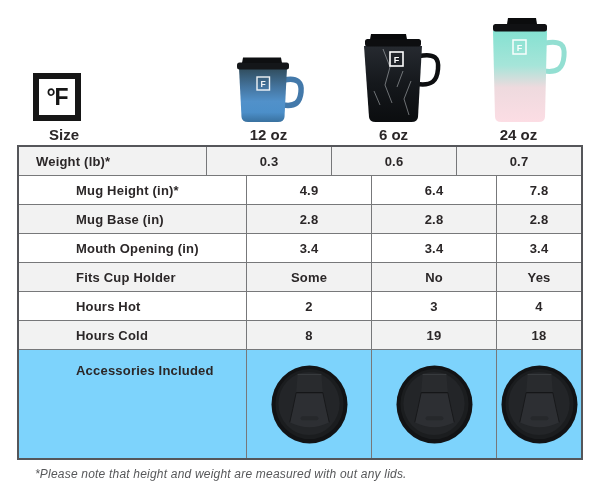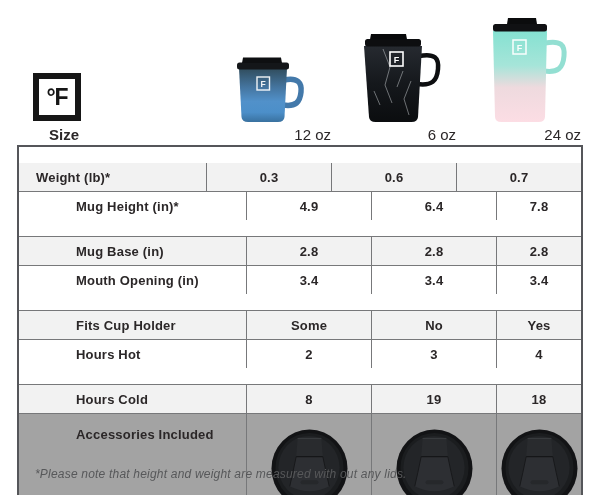--- a/index.html
+++ b/index.html
@@ -8,37 +8,37 @@
   .canvas { position:relative; width:600px; height:495px; background:#fff; }
 
   
   .brand-logo { position:absolute; left:33px; top:73px; width:48px; height:48px;
     border:6px solid #161616; box-sizing:border-box; background:#fff;
     display:flex; align-items:center; justify-content:center;
     font-weight:bold; font-size:23px; color:#161616; letter-spacing:-1px; }
 
   
   .size-label { position:absolute; left:33px; top:126px; font-size:15px; font-weight:bold;margin-left:16px; }
-  .col-label  { position:absolute; top:126px; width:125px; text-align:right;
-                font-size:15px; font-weight:normal; }
+  .col-label  { position:absolute; top:126px; width:125px; text-align:center;
+                font-size:15px; font-weight:bold; }
   .col-12 { left:206px; } .col-16 { left:331px; } .col-24 { left:456px; }
 
   
   .mug { position:absolute; }
   .mug-12 { left:227px; top:56px; }
   .mug-16 { left:359px; top:33px; }
   .mug-24 { left:486px; top:16px; }
 
   
   .spec-table { position:absolute; left:17px; top:145px; width:566px;
     border:2px solid #55565a; box-sizing:border-box; background:#fff; }
   .t-row { display:grid; grid-template-columns:187px 125px 125px 1fr; height:28px; }
   .t-row + .t-row { border-top:1px solid #77787a;padding-left:40px; }
-  .t-row.alt { background:#f2f2f2;margin-top:16px; }
-  .t-row.acc { height:108px; background:#a3a3a3; }
+  .t-row.alt { background:#f2f2f2; }
+  .t-row.acc { height:108px; background:#7dd3fc; }
   .cell { display:flex; align-items:center; box-sizing:border-box;
           font-size:13px; font-weight:bold; letter-spacing:0.2px; }
   .cell + .cell { border-left:1px solid #77787a; justify-content:center; }
   .cell.label { padding-left:17px; }
   .t-row.acc .cell.label { align-items:flex-start; padding-top:13px; }
 
   
   .footnote { position:absolute; left:35px; top:467px; font-size:12px;
               font-style:italic; color:#57585a; letter-spacing:0.2px; }
 </style>

